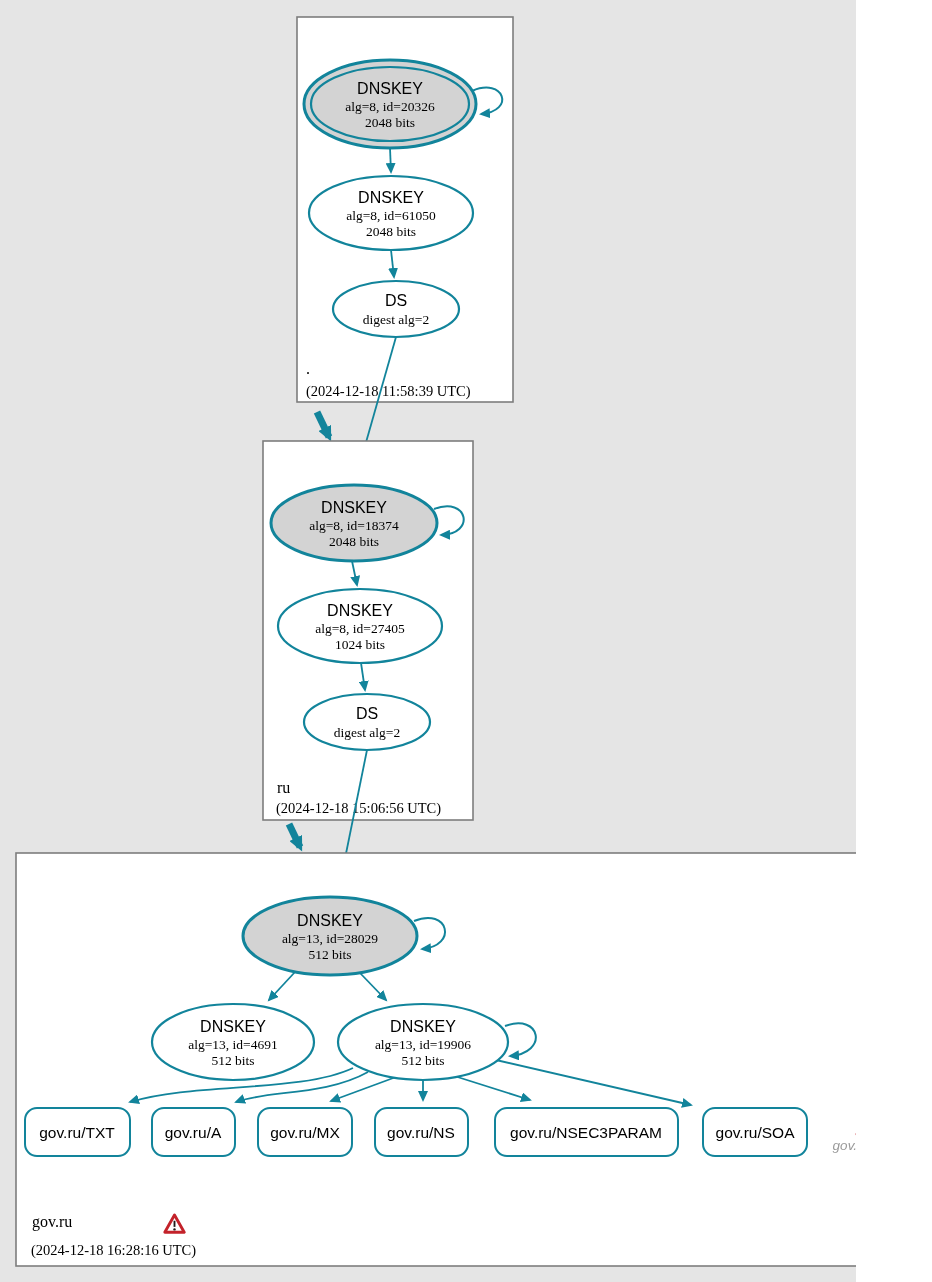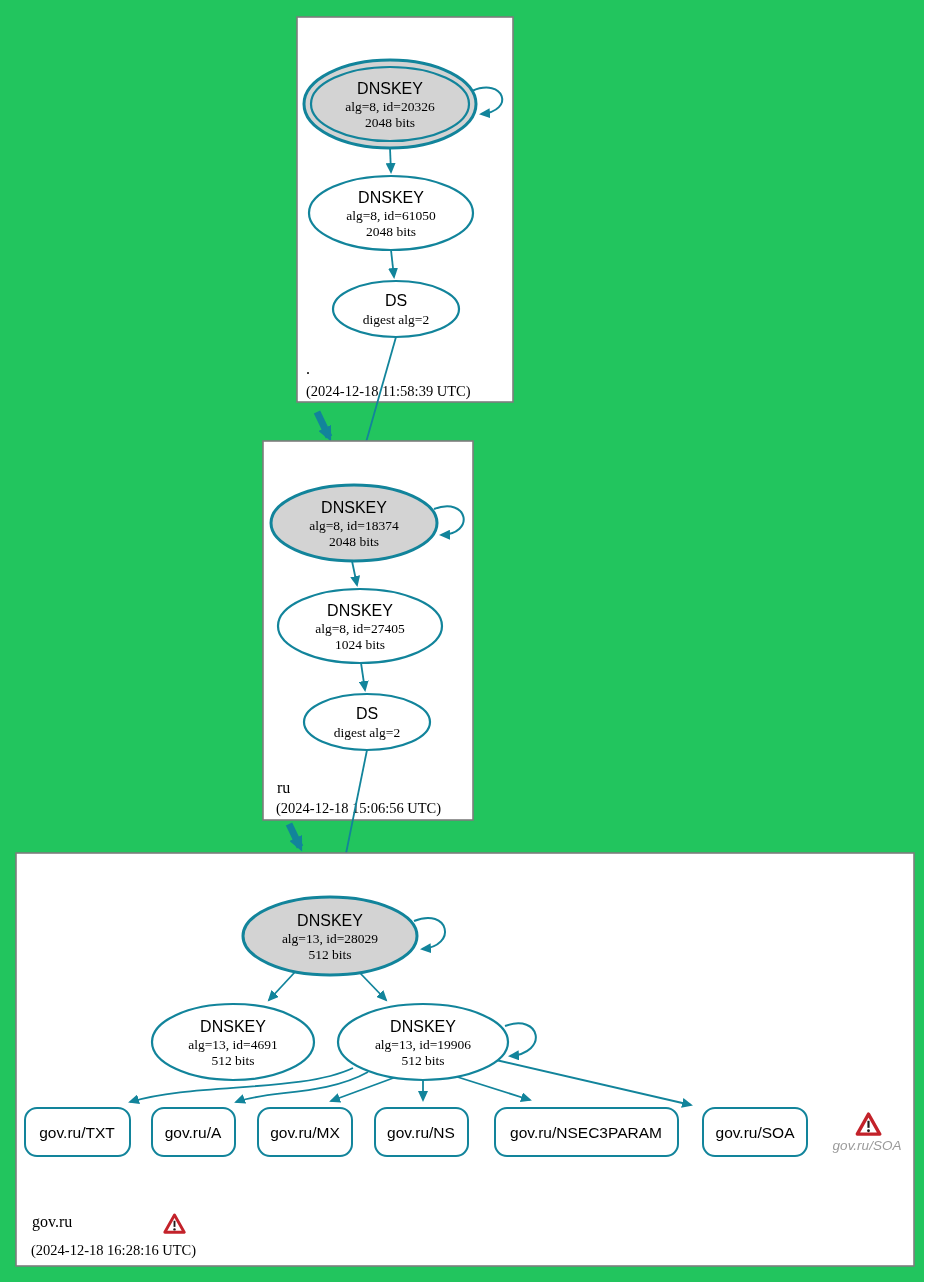--- a/index.html
+++ b/index.html
@@ -1,16 +1,16 @@
 <!DOCTYPE html>
 <html><head>
 <meta charset="utf-8">
 <style>
   html,body{margin:0;padding:0;background:#ffffff;}
-  #stage{position:relative;width:924px;height:1282px;background:#22c55e;overflow:hidden;
+  #stage{position:relative;width:856px;height:1282px;background:#e5e5e5;overflow:hidden;
          font-family:"Liberation Sans",sans-serif;}
   svg{position:absolute;left:0;top:0;}
   .zonebox{fill:#ffffff;stroke:#7d7d7d;stroke-width:1.6;}
   .edge{fill:none;stroke:#12849b;stroke-width:1.8;}
   .loop{fill:none;stroke:#12849b;stroke-width:2;}
   .thick{fill:none;stroke:#12849b;stroke-width:7;}
   .nodeshape{stroke:#12849b;stroke-width:2.2;fill:#ffffff;}
   .ksk{fill:#d3d3d3;stroke-width:3;}
   .inner{fill:none;stroke:#12849b;stroke-width:2.2;}
   .rrbox{fill:#ffffff;stroke:#12849b;stroke-width:2;}

